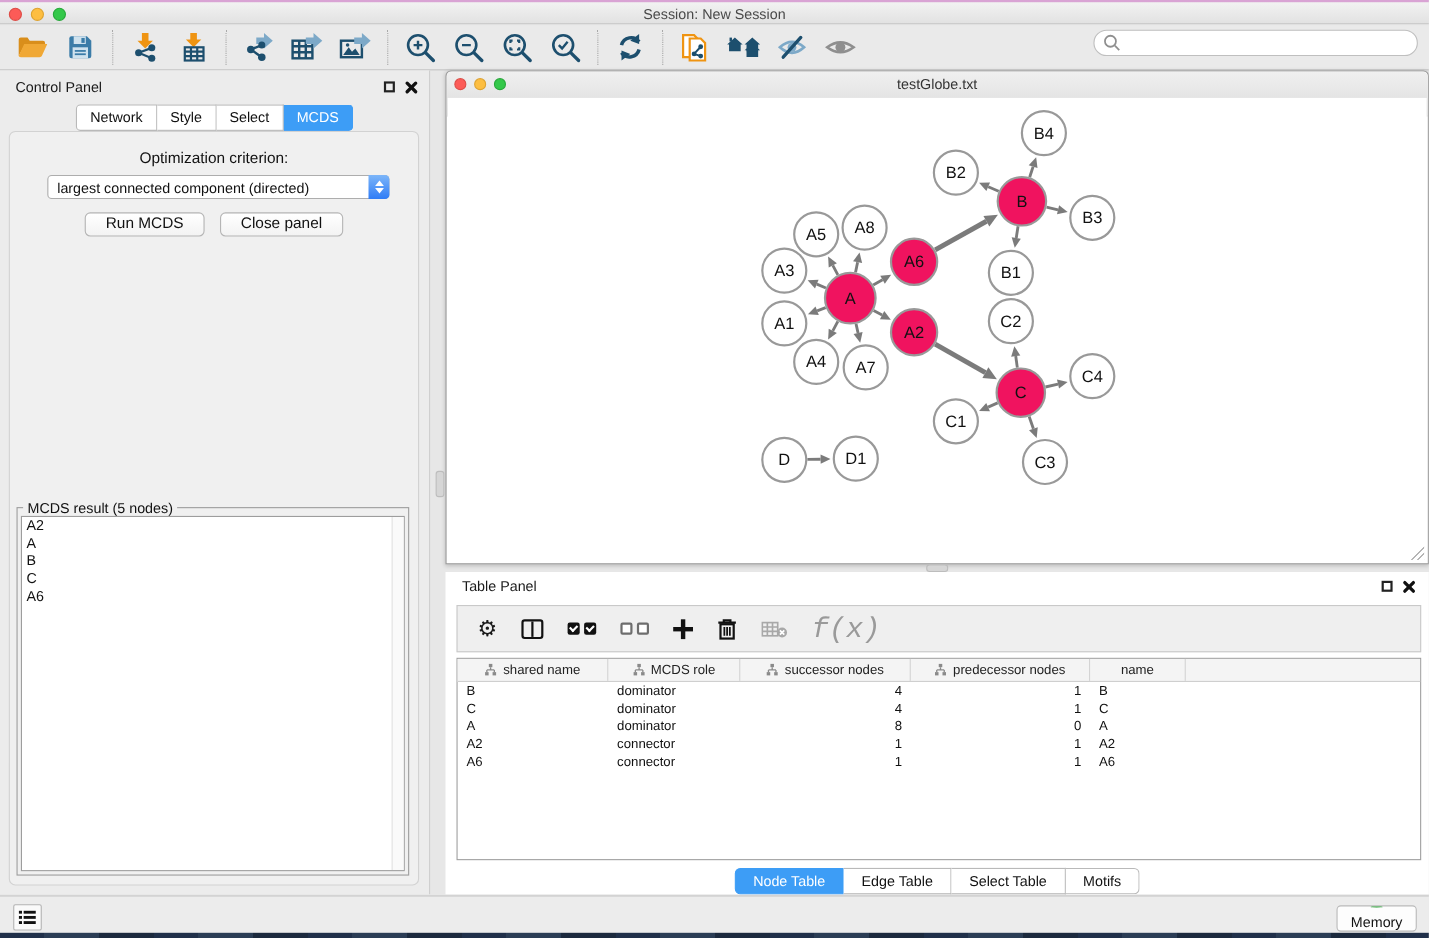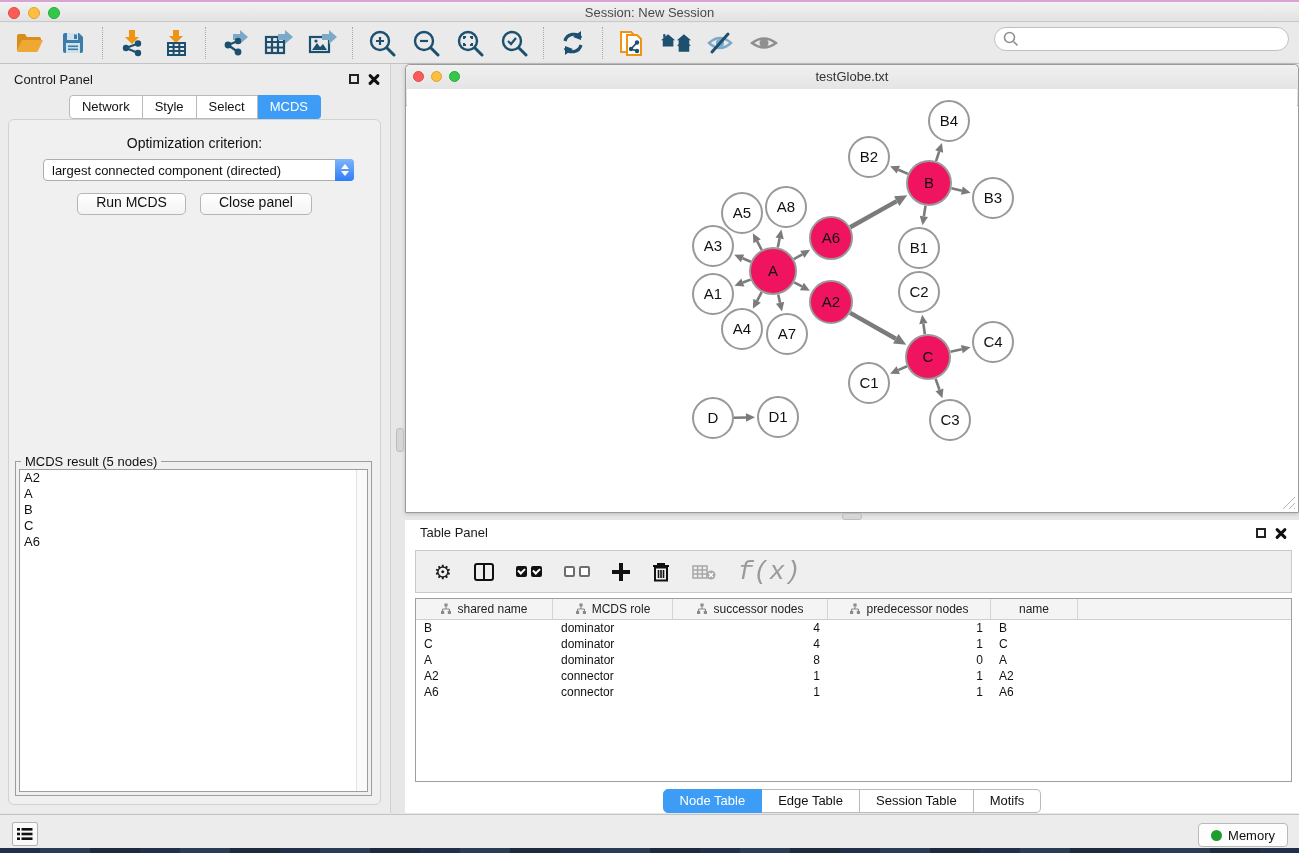--- a/index.html
+++ b/index.html
@@ -119,21 +119,21 @@
   .tp-tab:first-child { border-left:1px solid #b9b9b9; border-radius:5px 0 0 5px; }
   .tp-tab:last-child { border-radius:0 5px 5px 0; }
   .tp-tab.active { background:#3d9df6; border-color:#3d9df6; color:#fff; }
 
   
   .statusbar { position:absolute; left:0; top:814px; width:1299px; height:34px; background:#ececec;
     border-top:1px solid #c4c4c4; }
   .list-btn { position:absolute; left:12px; top:7px; width:26px; height:24px; background:#fafafa;
     border:1px solid #b3b3b3; border-radius:2px; display:flex; align-items:center; justify-content:center; cursor:pointer; }
   .memory-btn { position:absolute; right:11px; top:8px; height:24px; background:#fdfdfd; border:1px solid #b9b9b9;
-    border-radius:4px; display:flex; align-items:center; gap:6px; padding:0 12px; font-size:13px; color:#111; cursor:pointer; }
+    border-radius:4px; display:flex; align-items:center; gap:6px; padding:0 12px; font-size:13px; color:#111; cursor:pointer;flex-direction:column; }
   .mem-dot { width:11px; height:11px; border-radius:50%; background:#1f9d2c; }
   .desktop-strip { position:absolute; left:0; top:848px; width:1299px; height:5px;
     background:repeating-linear-gradient(90deg,#20304a 0 40px,#2b3d55 40px 90px,#1c2a3e 90px 140px); }
 </style>
 </head>
 <body>
 
 <div class="app">
 
   <div class="titlebar">
@@ -561,21 +561,21 @@
             <div class="nt-cell" style="width: 120px;">connector</div>
             <div class="nt-cell num" style="width: 155px;">1</div>
             <div class="nt-cell num" style="width: 163px;">1</div>
             <div class="nt-cell" style="width: 87px;">A6</div>
           </div>
         </div>
     </div>
     <div class="tp-tabs">
         <div class="tp-tab active">Node Table</div>
         <div class="tp-tab">Edge Table</div>
-        <div class="tp-tab">Session Table</div>
+        <div class="tp-tab">Select Table</div>
         <div class="tp-tab">Motifs</div>
       </div>
   </div>
 
   <div class="statusbar">
     <div class="list-btn">
       <svg width="16" height="14" viewBox="0 0 16 14">
           <g fill="#111">
             <rect x="0" y="1" width="3" height="2.6"></rect>
             <rect x="4.5" y="1" width="11" height="2.6"></rect>

